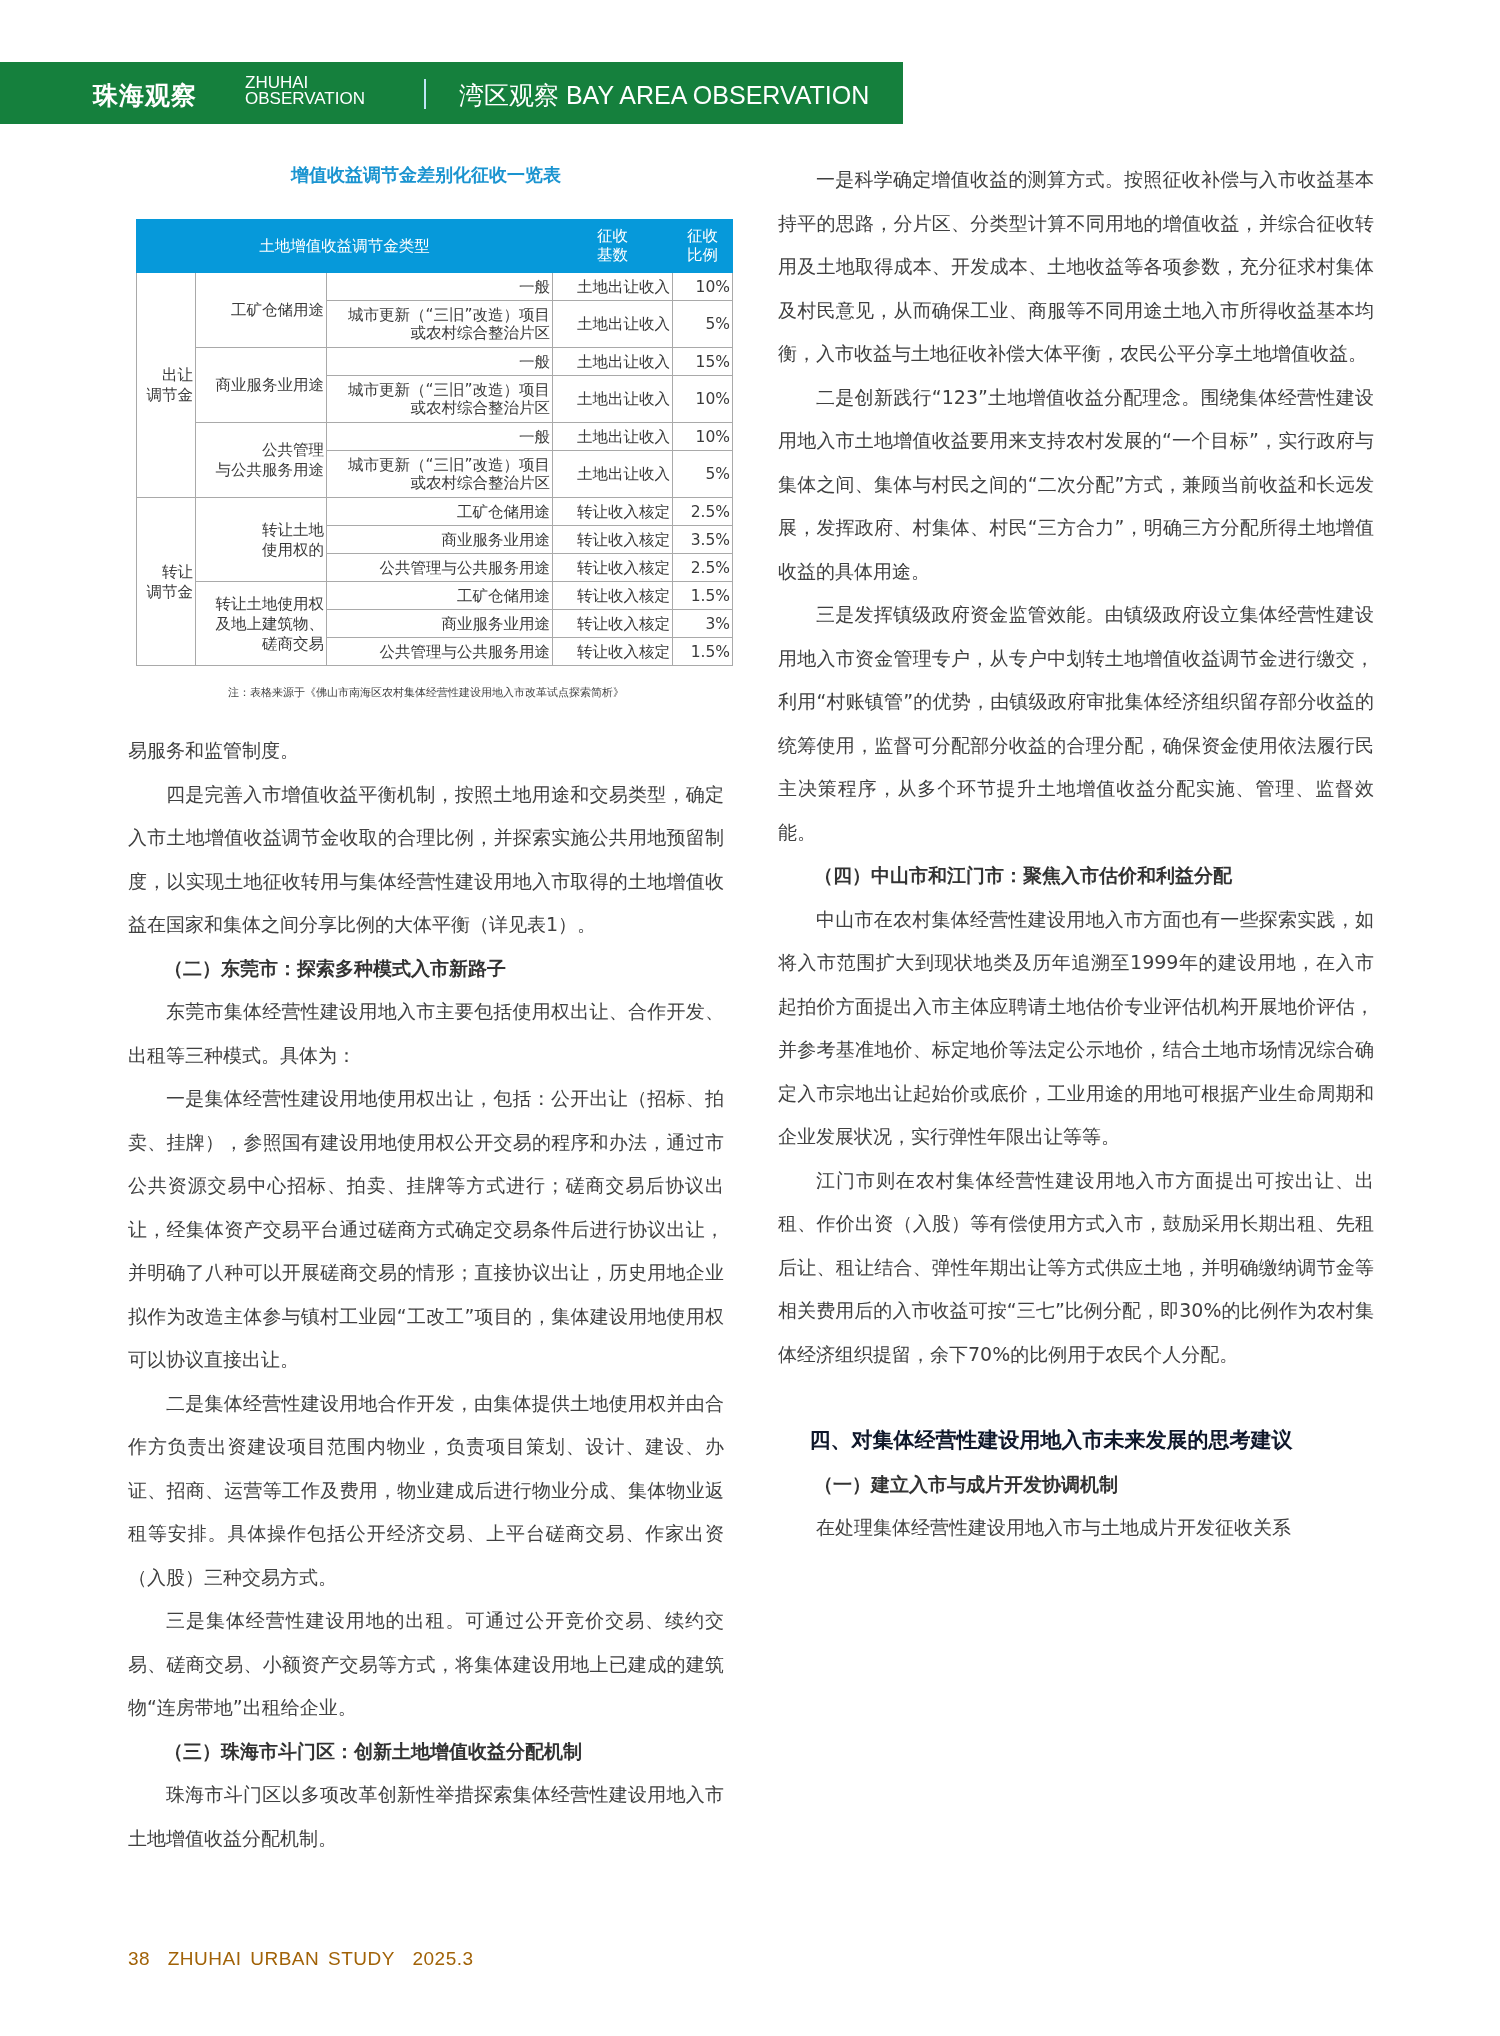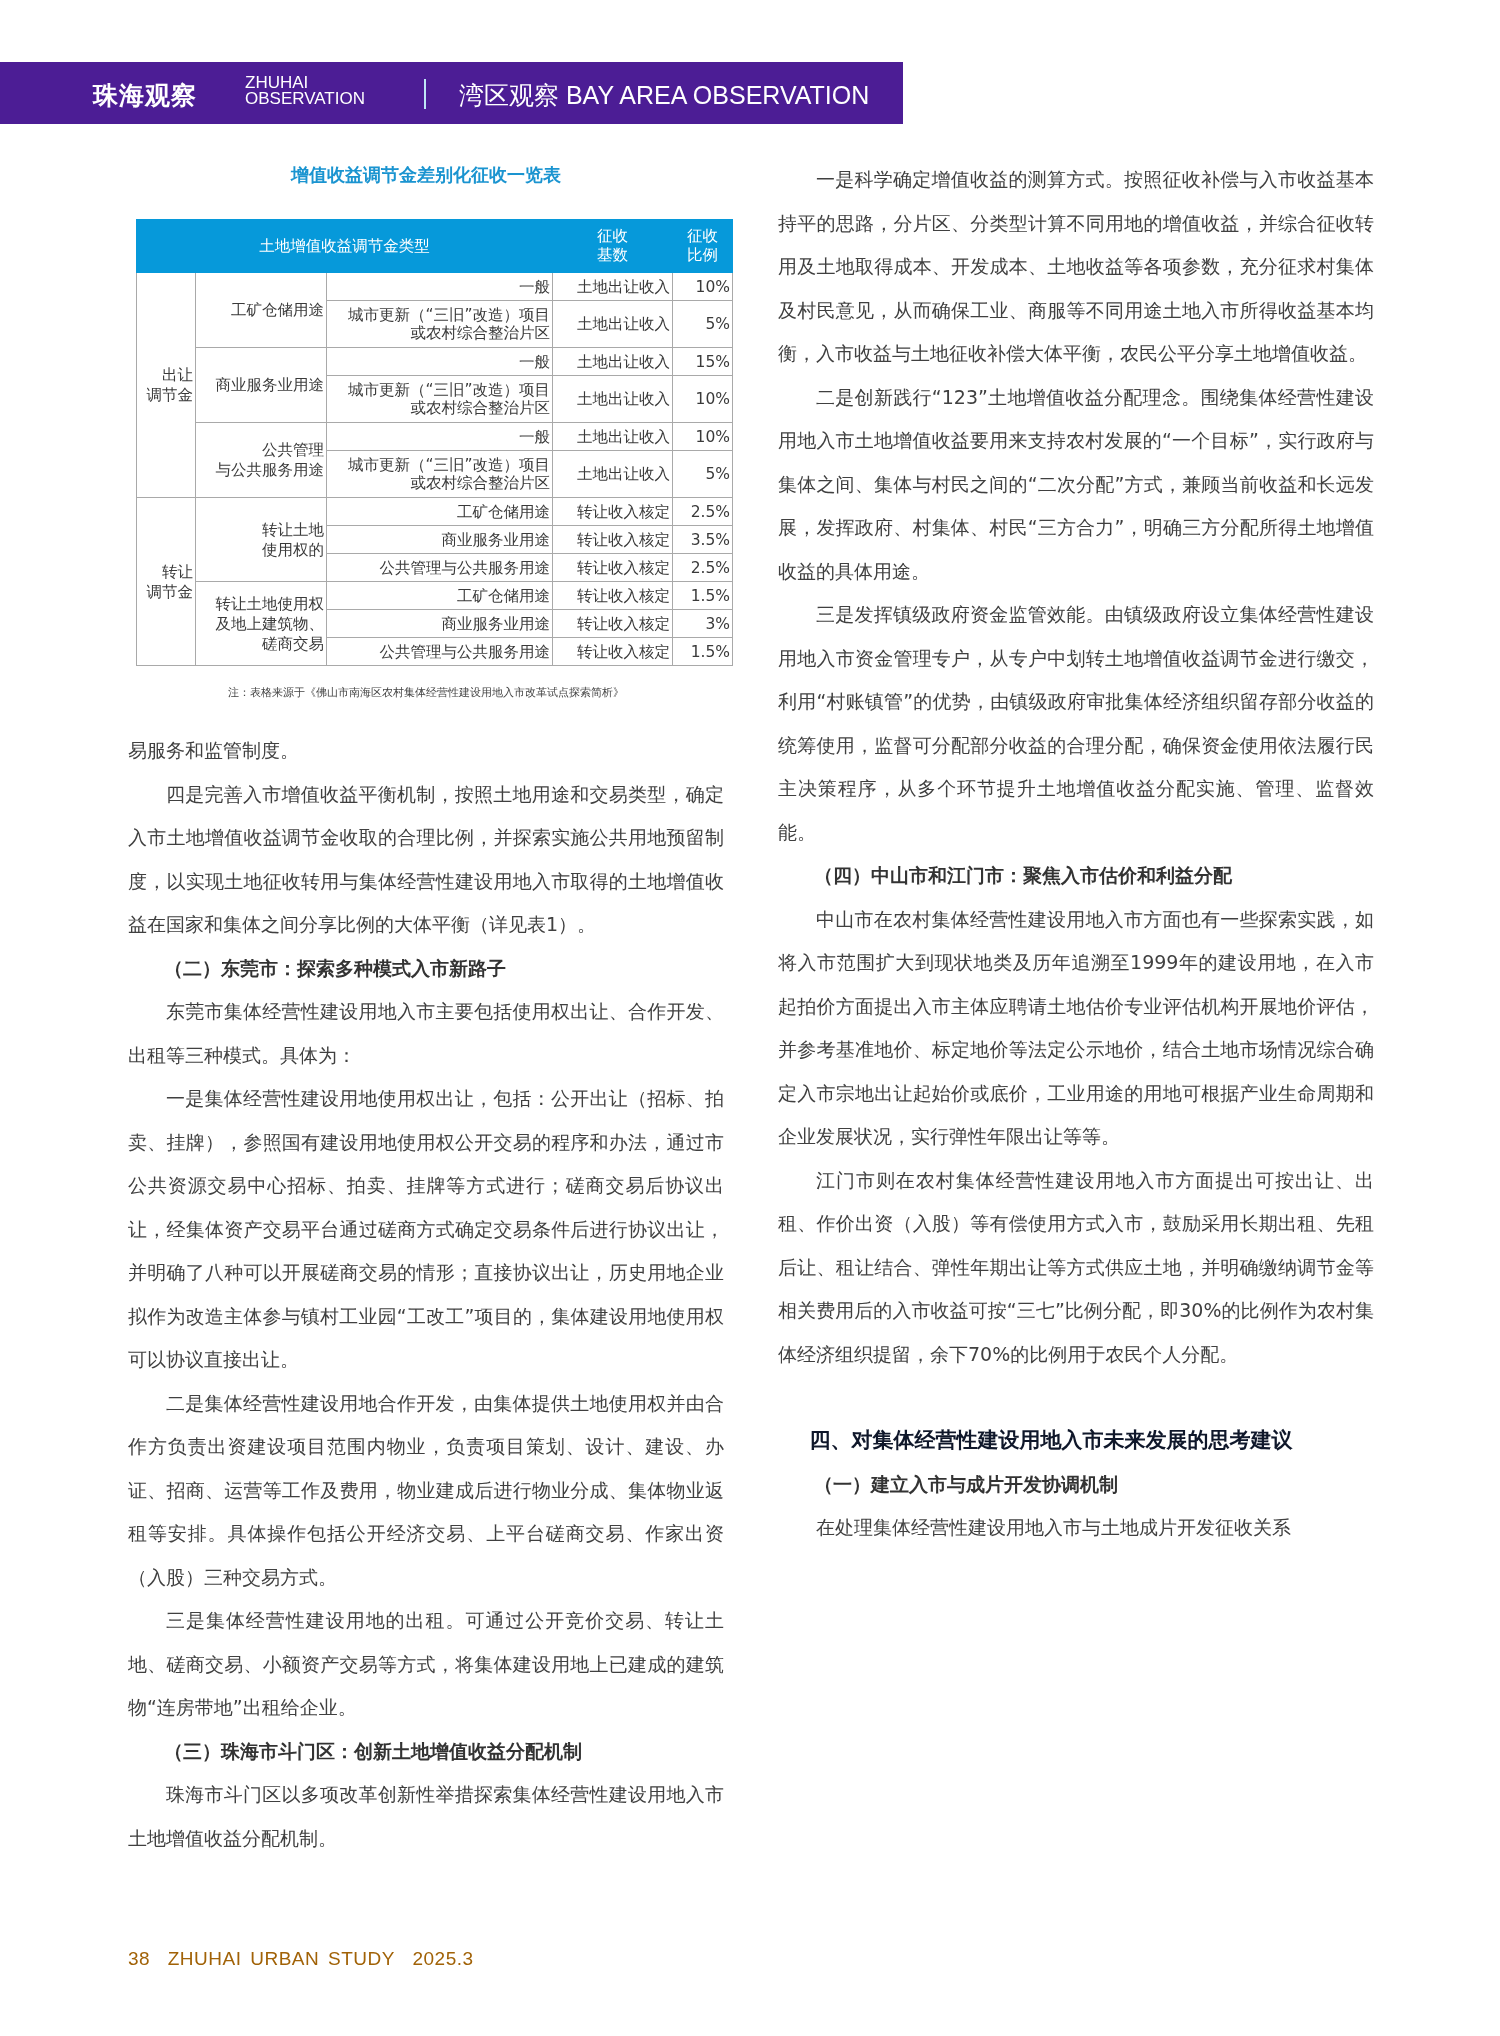--- a/index.html
+++ b/index.html
@@ -1,21 +1,21 @@
 <!DOCTYPE html>
 <html><head>
   <meta charset="utf-8">
   <style>
     * { box-sizing: border-box; margin: 0; padding: 0; }
     html, body { width: 1500px; height: 2036px; background: #ffffff; overflow: hidden; }
     body { position: relative; font-family: "DejaVu Sans", "Liberation Sans", sans-serif; color: #3d3d3d; }
 
     .header-bar {
       position: absolute; left: 0; top: 62px; width: 903px; height: 62px;
-      background: #4c1d95; color: #fff; display: flex; align-items: center;
+      background: #15803d; color: #fff; display: flex; align-items: center;
     }
     .header-bar .brand-cn { position: absolute; left: 93px; top: 17px; font-size: 25px; font-weight: bold; letter-spacing: 1px; }
     .header-bar .brand-en { position: absolute; left: 245px; top: 13px; font-size: 17px; line-height: 16px; font-family: "Liberation Sans", sans-serif; }
     .header-bar .sep { position: absolute; left: 424px; top: 17px; width: 2px; height: 30px; background: #bfe6f7; }
     .header-bar .section { position: absolute; left: 459px; top: 17px; font-size: 25px; font-family: "Liberation Sans", "DejaVu Sans", sans-serif; }
 
     .table-title {
       position: absolute; left: 128px; top: 163px; width: 596px; text-align: center;
       color: #1a94d0; font-weight: bold; font-size: 18px; line-height: 24px;
     }
@@ -176,21 +176,21 @@
 
 <div class="table-note">注：表格来源于《佛山市南海区农村集体经营性建设用地入市改革试点探索简析》</div>
 
 <div class="col col-left">
   <p>易服务和监管制度。</p>
   <p class="indent">四是完善入市增值收益平衡机制，按照土地用途和交易类型，确定入市土地增值收益调节金收取的合理比例，并探索实施公共用地预留制度，以实现土地征收转用与集体经营性建设用地入市取得的土地增值收益在国家和集体之间分享比例的大体平衡（详见表1）。</p>
   <h3>（二）东莞市：探索多种模式入市新路子</h3>
   <p class="indent">东莞市集体经营性建设用地入市主要包括使用权出让、合作开发、出租等三种模式。具体为：</p>
   <p class="indent">一是集体经营性建设用地使用权出让，包括：公开出让（招标、拍卖、挂牌），参照国有建设用地使用权公开交易的程序和办法，通过市公共资源交易中心招标、拍卖、挂牌等方式进行；磋商交易后协议出让，经集体资产交易平台通过磋商方式确定交易条件后进行协议出让，并明确了八种可以开展磋商交易的情形；直接协议出让，历史用地企业拟作为改造主体参与镇村工业园“工改工”项目的，集体建设用地使用权可以协议直接出让。</p>
   <p class="indent">二是集体经营性建设用地合作开发，由集体提供土地使用权并由合作方负责出资建设项目范围内物业，负责项目策划、设计、建设、办证、招商、运营等工作及费用，物业建成后进行物业分成、集体物业返租等安排。具体操作包括公开经济交易、上平台磋商交易、作家出资（入股）三种交易方式。</p>
-  <p class="indent">三是集体经营性建设用地的出租。可通过公开竞价交易、转让土地、磋商交易、小额资产交易等方式，将集体建设用地上已建成的建筑物“连房带地”出租给企业。</p>
+  <p class="indent">三是集体经营性建设用地的出租。可通过公开竞价交易、续约交易、磋商交易、小额资产交易等方式，将集体建设用地上已建成的建筑物“连房带地”出租给企业。</p>
   <h3>（三）珠海市斗门区：创新土地增值收益分配机制</h3>
   <p class="indent">珠海市斗门区以多项改革创新性举措探索集体经营性建设用地入市土地增值收益分配机制。</p>
 </div>
 
 <div class="col col-right">
   <p class="indent">一是科学确定增值收益的测算方式。按照征收补偿与入市收益基本持平的思路，分片区、分类型计算不同用地的增值收益，并综合征收转用及土地取得成本、开发成本、土地收益等各项参数，充分征求村集体及村民意见，从而确保工业、商服等不同用途土地入市所得收益基本均衡，入市收益与土地征收补偿大体平衡，农民公平分享土地增值收益。</p>
   <p class="indent">二是创新践行“123”土地增值收益分配理念。围绕集体经营性建设用地入市土地增值收益要用来支持农村发展的“一个目标”，实行政府与集体之间、集体与村民之间的“二次分配”方式，兼顾当前收益和长远发展，发挥政府、村集体、村民“三方合力”，明确三方分配所得土地增值收益的具体用途。</p>
   <p class="indent">三是发挥镇级政府资金监管效能。由镇级政府设立集体经营性建设用地入市资金管理专户，从专户中划转土地增值收益调节金进行缴交，利用“村账镇管”的优势，由镇级政府审批集体经济组织留存部分收益的统筹使用，监督可分配部分收益的合理分配，确保资金使用依法履行民主决策程序，从多个环节提升土地增值收益分配实施、管理、监督效能。</p>
   <h3>（四）中山市和江门市：聚焦入市估价和利益分配</h3>
   <p class="indent">中山市在农村集体经营性建设用地入市方面也有一些探索实践，如将入市范围扩大到现状地类及历年追溯至1999年的建设用地，在入市起拍价方面提出入市主体应聘请土地估价专业评估机构开展地价评估，并参考基准地价、标定地价等法定公示地价，结合土地市场情况综合确定入市宗地出让起始价或底价，工业用途的用地可根据产业生命周期和企业发展状况，实行弹性年限出让等等。</p>

